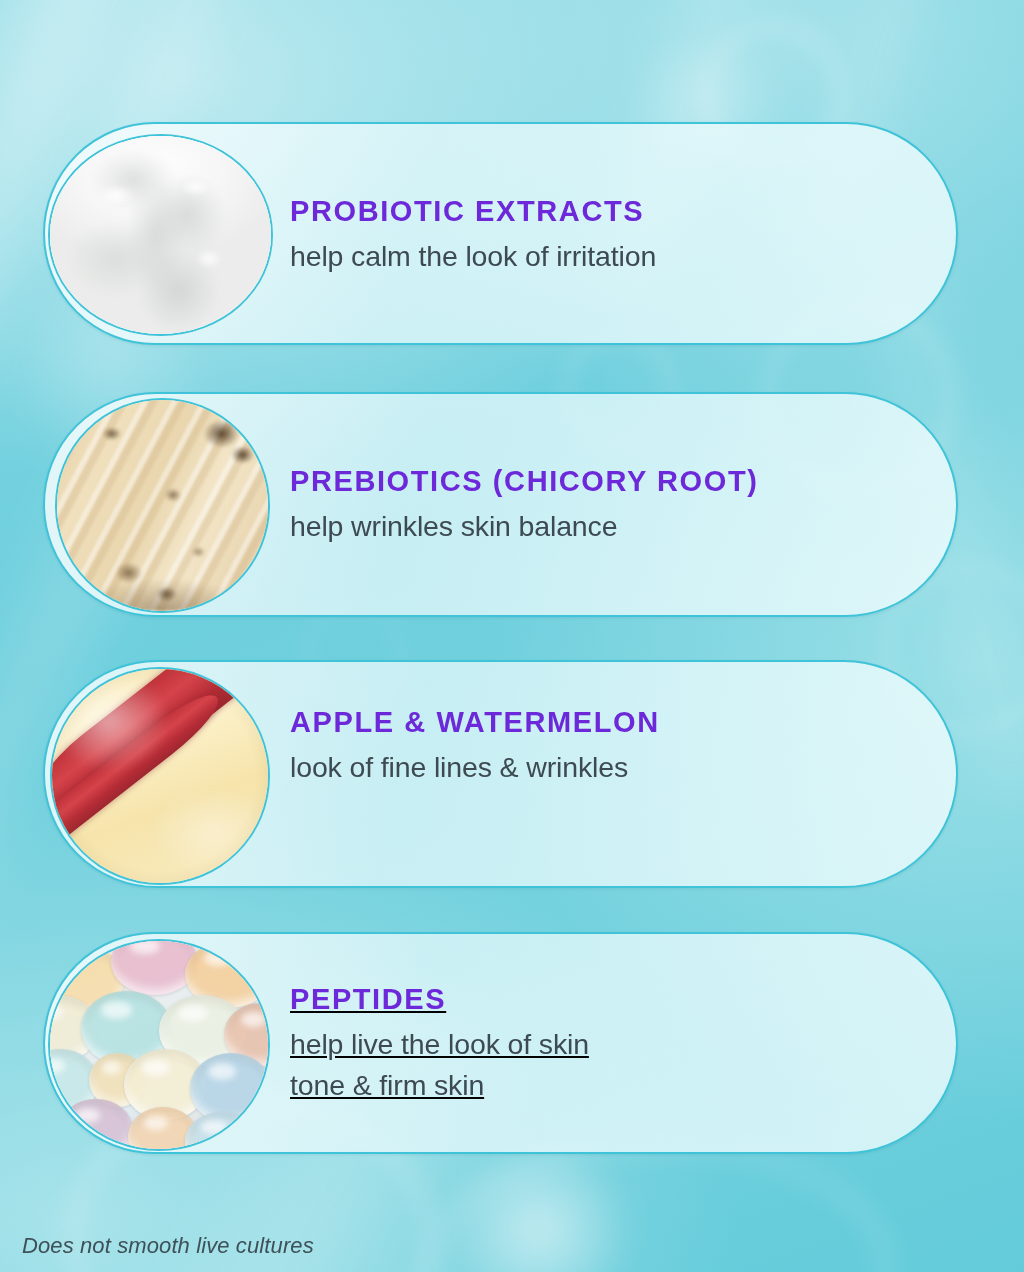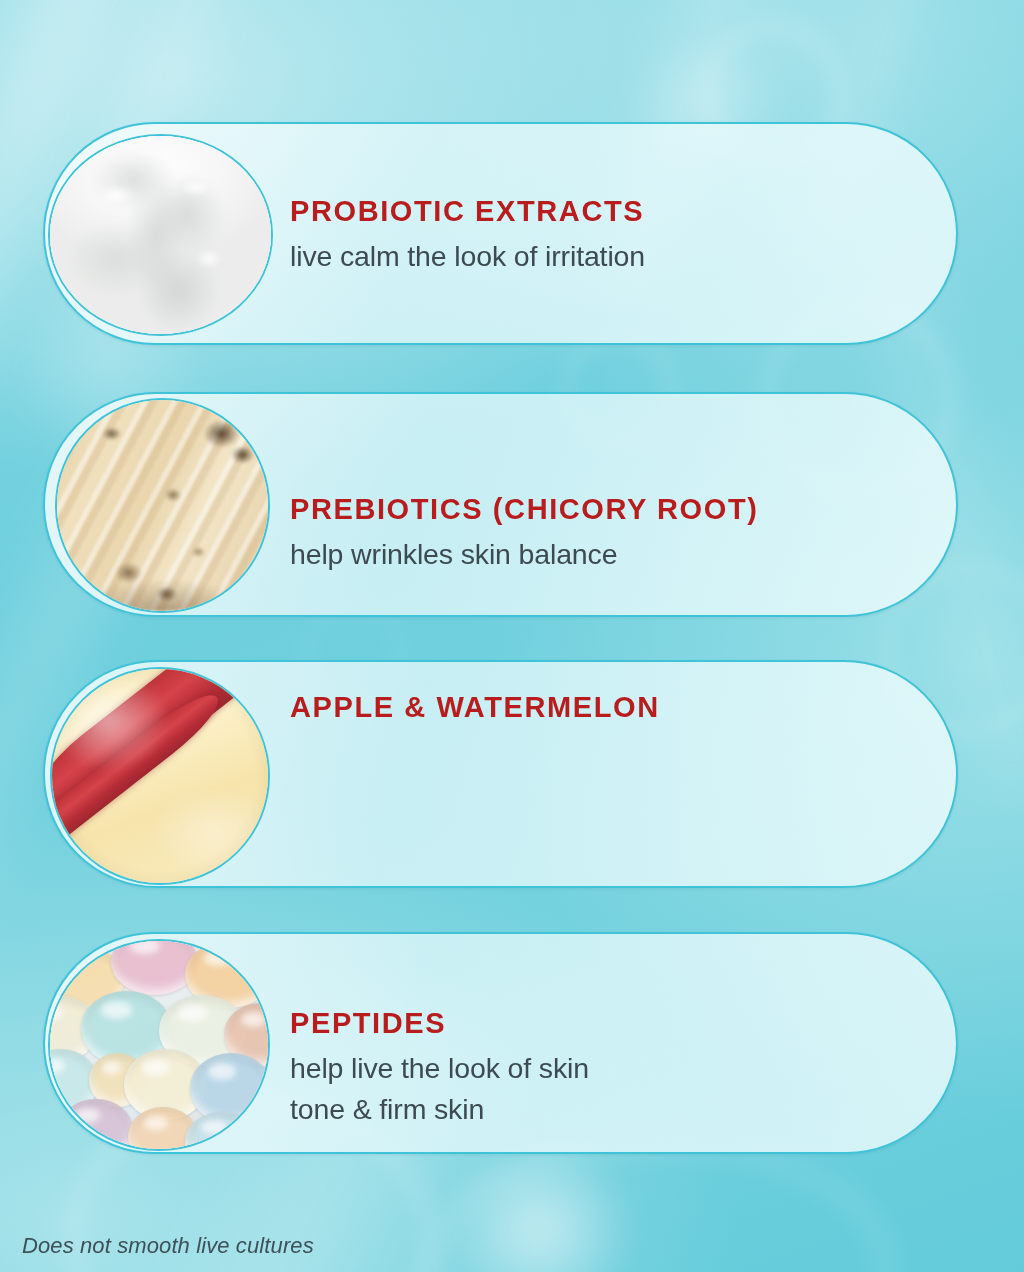--- a/index.html
+++ b/index.html
@@ -211,26 +211,26 @@
     filter: blur(3px);
   }
 
   
   .card-text {
     position: absolute;
     left: 290px;
     z-index: 4;
   }
   .ct1 { top: 196px; }
-  .ct2 { top: 466px; margin-top: 28px; }
-  .ct3 { top: 692px; }
-  .ct4 { top: 1008px; }
+  .ct2 { top: 466px; }
+  .ct3 { top: 707px; }
+  .ct4 { top: 984px; text-decoration: underline; }
 
   .head {
-    color: #b91c1c;
+    color: #6d28d9;
     font-weight: bold;
     font-size: 29px;
     letter-spacing: .055em;
     line-height: 1.08;
     white-space: nowrap;
     margin: 0 0 9px 0;
   }
   .body-line {
     color: #3e4a52;
     font-size: 28.5px;
@@ -312,30 +312,31 @@
       <div class="bead" style="left:34%;top:52%;width:38%;height:34%;background:rgba(244,238,212,.92)"></div>
       <div class="bead" style="left:64%;top:54%;width:38%;height:34%;background:rgba(182,213,231,.9)"></div>
       <div class="bead" style="left:4%;top:76%;width:34%;height:30%;background:rgba(214,192,212,.88)"></div>
       <div class="bead" style="left:36%;top:80%;width:32%;height:28%;background:rgba(243,211,174,.85)"></div>
       <div class="bead" style="left:62%;top:82%;width:34%;height:28%;background:rgba(197,224,236,.88)"></div>
     </div>
   </div>
 
   <div class="card-text ct1">
     <div class="head">PROBIOTIC EXTRACTS</div>
-    <div class="body-line">live calm the look of irritation</div>
+    <div class="body-line">help calm the look of irritation</div>
   </div>
 
   <div class="card-text ct2">
     <div class="head">PREBIOTICS (CHICORY ROOT)</div>
     <div class="body-line">help wrinkles skin balance</div>
   </div>
 
   <div class="card-text ct3">
     <div class="head">APPLE &amp; WATERMELON</div>
+    <div class="body-line">look of fine lines &amp; wrinkles</div>
   </div>
 
   <div class="card-text ct4">
     <div class="head">PEPTIDES</div>
     <div class="body-line">help live the look of skin</div>
     <div class="body-line">tone &amp; firm skin</div>
   </div>
 
   <div class="footnote">Does not smooth live cultures</div>
 

